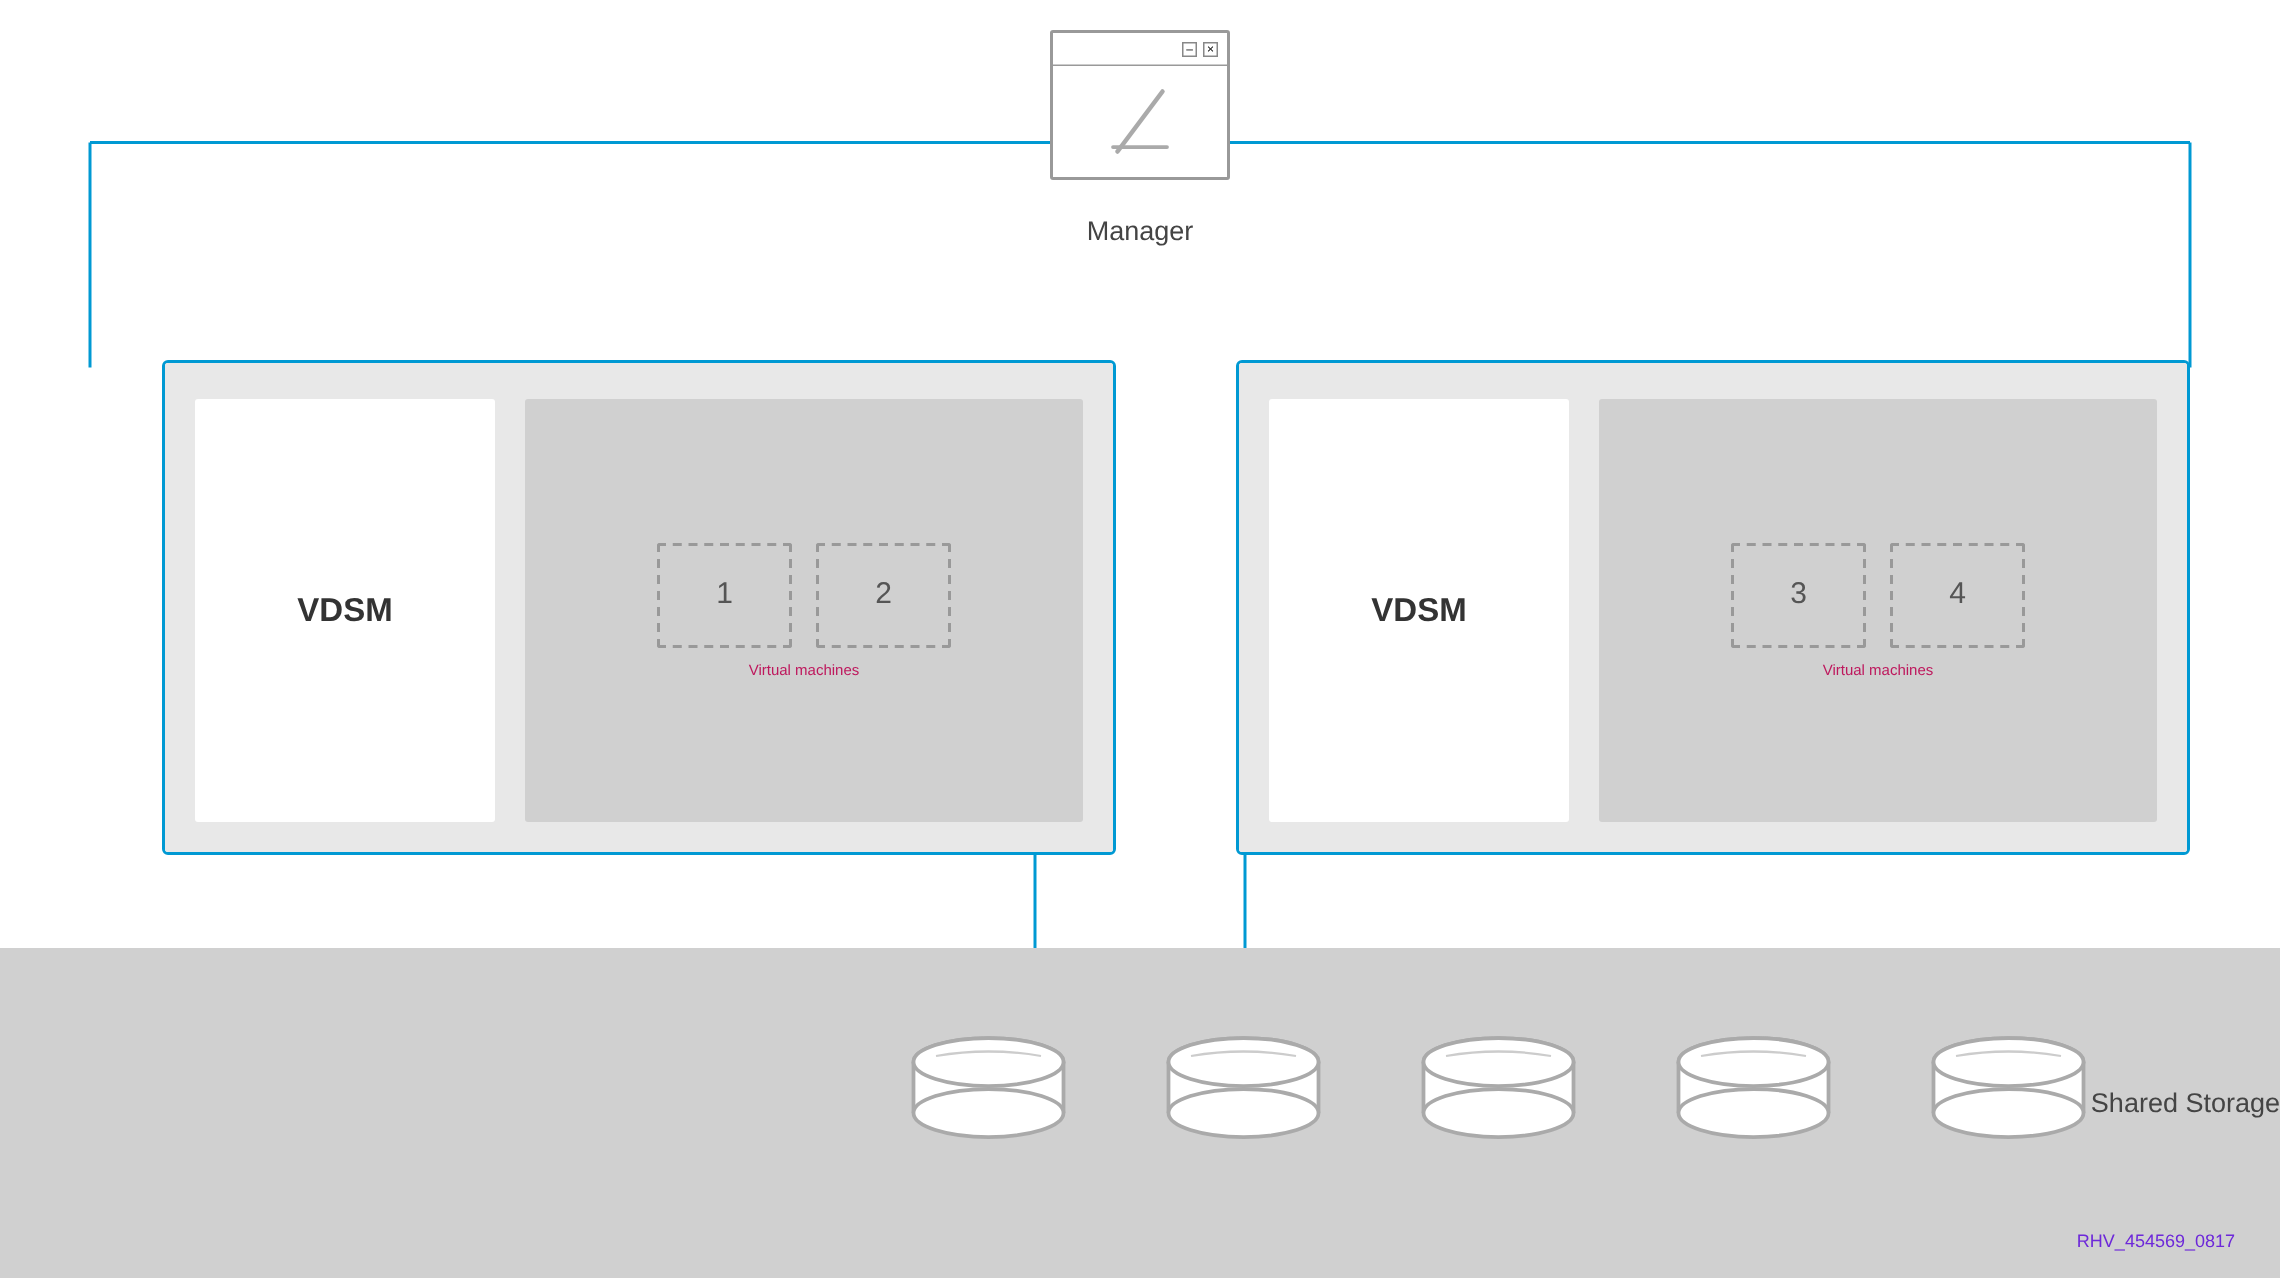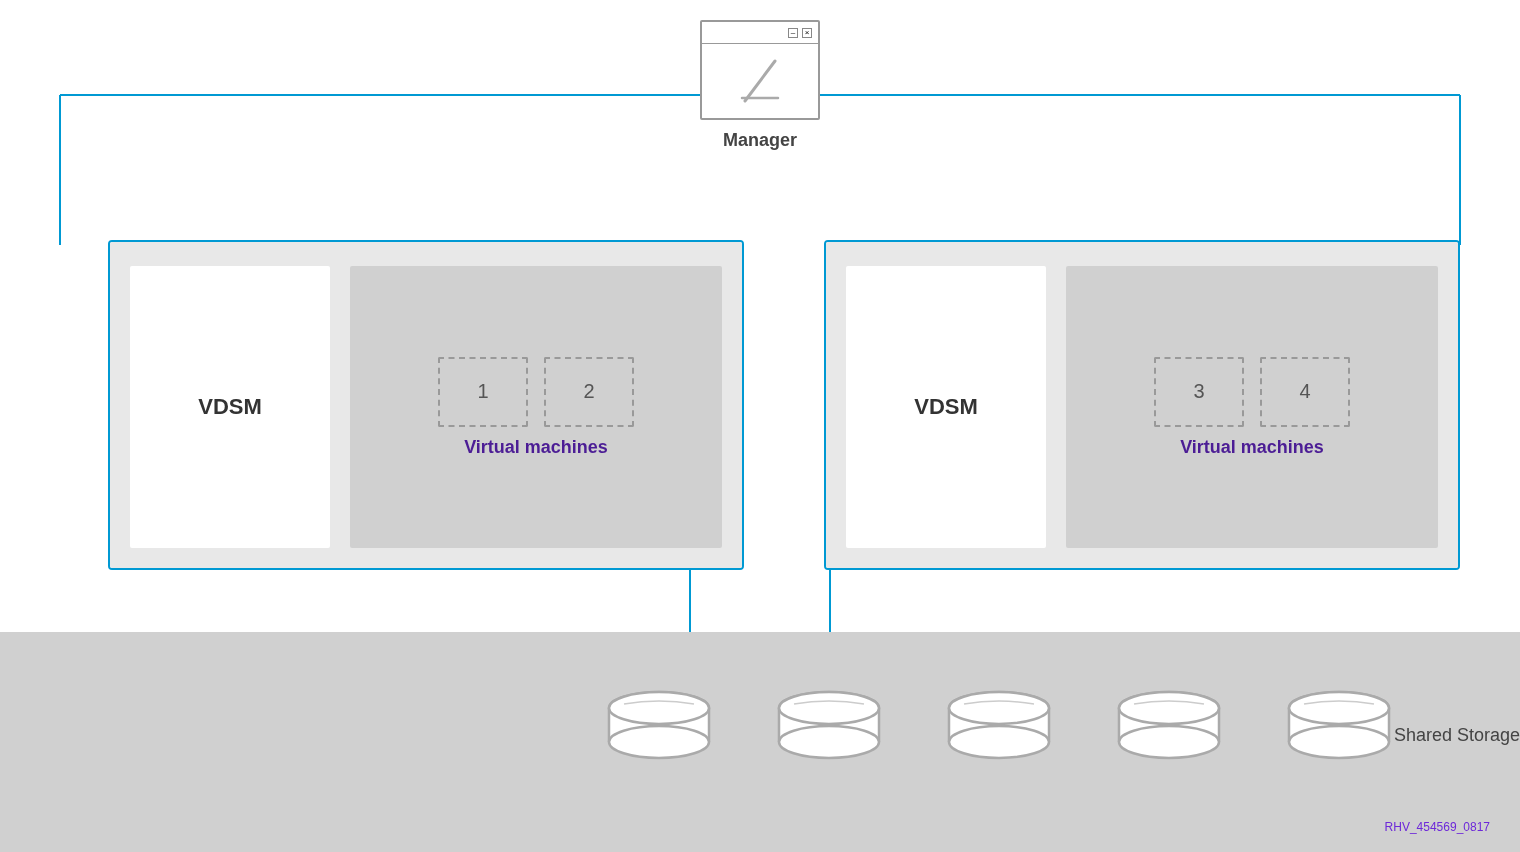--- a/index.html
+++ b/index.html
@@ -73,24 +73,24 @@
     .manager-window-body {
       padding: 8px;
       display: flex;
       flex-direction: column;
       align-items: center;
       justify-content: center;
       height: calc(100% - 22px);
     }
 
     .manager-label {
-      margin-top: 10px;
+      margin-top: 24px;
       font-size: 18px;
       color: #444;
-      font-weight: 700;
+      font-weight: 400;
     }
 
     
     .hosts-area {
       position: absolute;
       top: 240px;
       left: 60px;
       right: 60px;
       height: 330px;
       display: flex;
@@ -154,23 +154,23 @@
       border-radius: 2px;
       display: flex;
       align-items: center;
       justify-content: center;
       font-size: 20px;
       font-weight: 500;
       color: #555;
     }
 
     .vms-label {
-      font-size: 18px;
-      color: #4c1d95;
-      font-weight: 700;
+      font-size: 10px;
+      color: #be185d;
+      font-weight: 400;
     }
 
     .host-footer {
       background: #0099d3;
       padding: 14px 20px;
       color: #ffffff;
       font-size: 24px;
       font-weight: 700;
       letter-spacing: 0.5px;
     }

